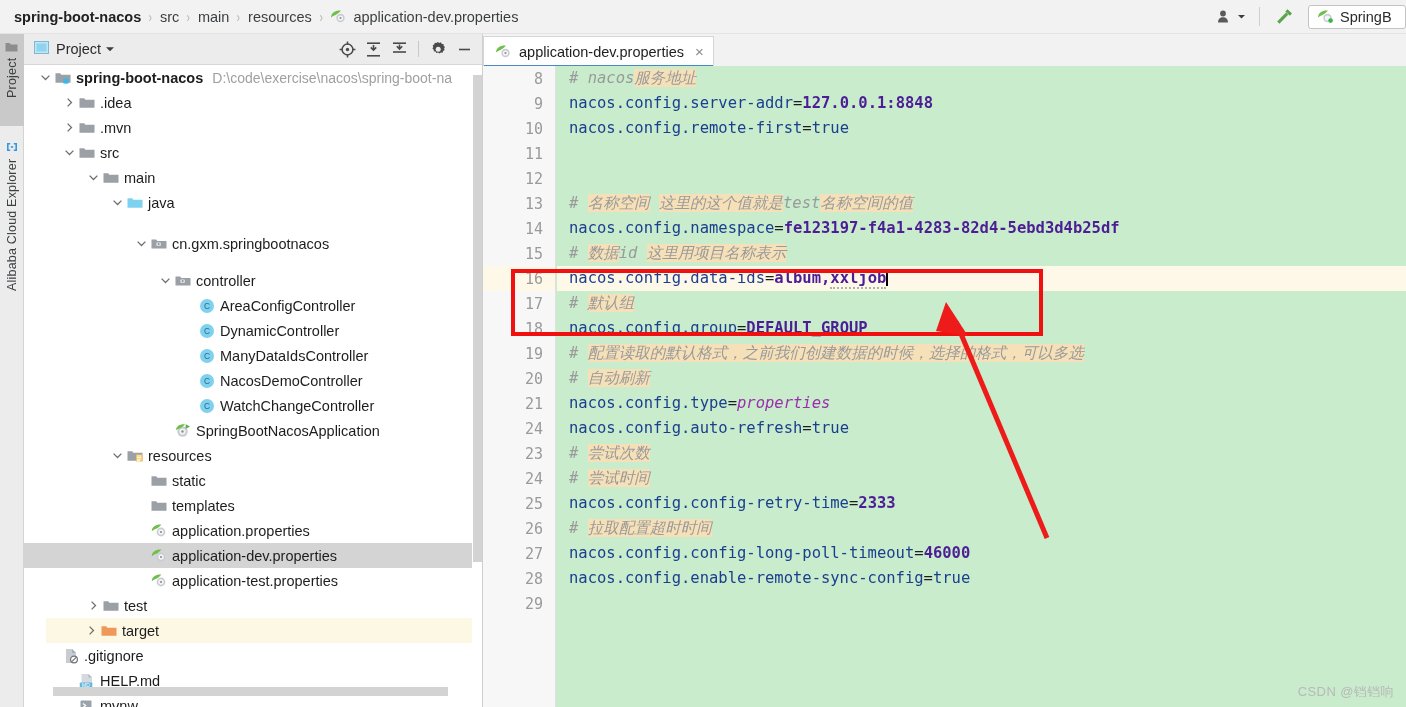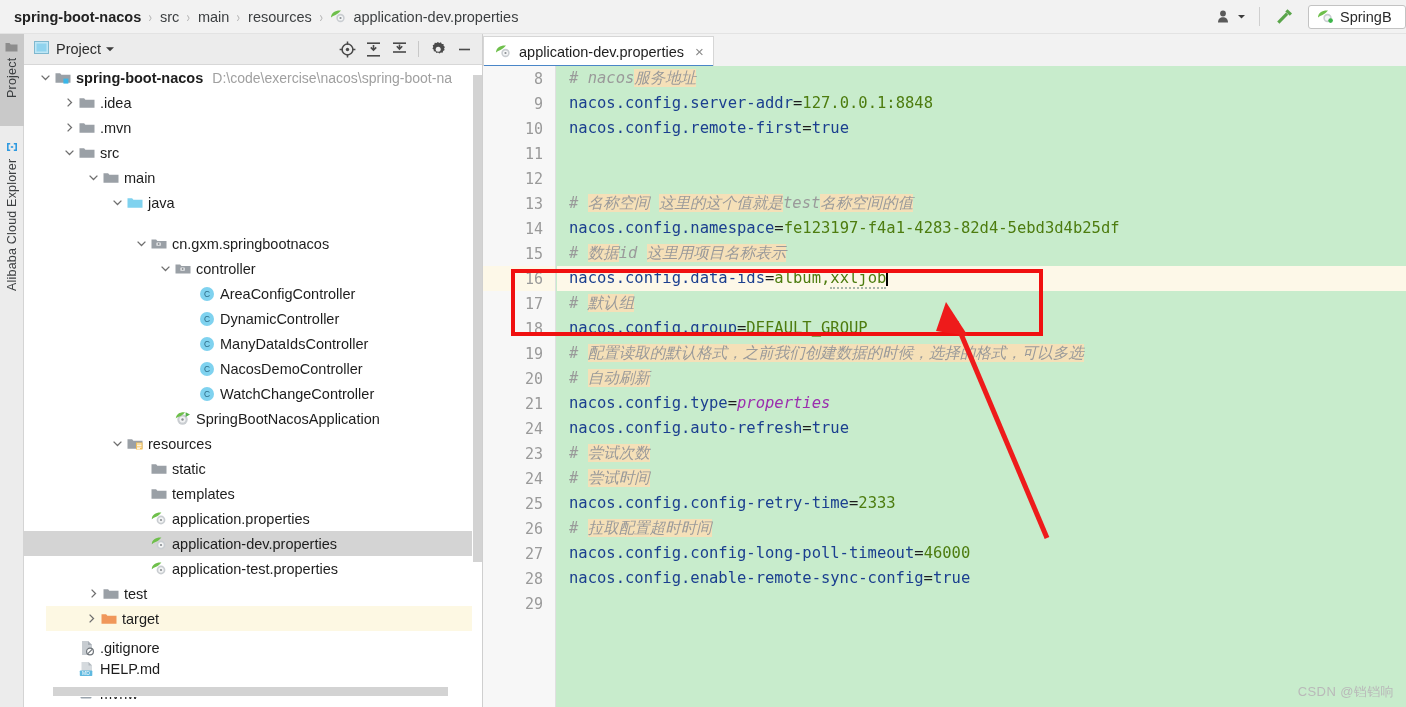--- a/index.html
+++ b/index.html
@@ -123,21 +123,21 @@
   .cline {
     height: 25px; line-height: 25px; white-space: pre;
     font-family: "DejaVu Sans Mono", monospace; font-size: 15.5px;
     padding-left: 12px; color: #1d1d1d;
   }
   .cline.cur { background: #fdf8e8; }
   .cmt { color: #9a9a9a; font-style: italic; }
   .cmt-hl { background: #f5e0b8; }
   .k { color: #1b3f8f; }
   .eq { color: #1d1d1d; }
-  .v { color: #4d7c0f; }
+  .v { color: #4c1d95; font-weight: bold; }
   .vprop { color: #9b2fae; font-style: italic; }
   .squig { border-bottom: 2px dotted #a8b6a8; }
   .caret {
     display: inline-block; width: 2px; height: 17px; background: #000;
     vertical-align: -3px; margin-left: 0px;
   }
 
   
   .ann-rect {
     position: absolute; border: 4px solid #f01010; pointer-events: none;
@@ -358,21 +358,21 @@
               <path d="M1.6 3.6 L5.5 7.5 L9.4 3.6" stroke="#6f6f6f" stroke-width="1.3" fill="none"></path>
             </svg>
           </span>
           <svg width="16" height="16" viewBox="0 0 16 16" class="tico">
             <path d="M0.5 3.6 h4.6 l1.3 1.4 h9.1 v7.6 h-15 z" fill="#9aa0a6"></path>
             <rect x="5.4" y="6.4" width="4.4" height="3.4" rx="0.6" fill="#e9eaec"></rect>
             <circle cx="7.6" cy="8.1" r="1" fill="#8b9094"></circle>
           </svg>
           <span class="tlabel">cn.gxm.springbootnacos</span>
         </div>
-        <div class="trow" style="padding-left: 134px;">
+        <div class="trow" style="padding-left: 134px; margin-top: 12px;">
           <span class="twist">
             <svg width="11" height="11" viewBox="0 0 11 11">
               <path d="M1.6 3.6 L5.5 7.5 L9.4 3.6" stroke="#6f6f6f" stroke-width="1.3" fill="none"></path>
             </svg>
           </span>
           <svg width="16" height="16" viewBox="0 0 16 16" class="tico">
             <path d="M0.5 3.6 h4.6 l1.3 1.4 h9.1 v7.6 h-15 z" fill="#9aa0a6"></path>
             <rect x="5.4" y="6.4" width="4.4" height="3.4" rx="0.6" fill="#e9eaec"></rect>
             <circle cx="7.6" cy="8.1" r="1" fill="#8b9094"></circle>
           </svg>
@@ -501,21 +501,21 @@
           <span class="twist">
             <svg width="11" height="11" viewBox="0 0 11 11">
               <path d="M3.6 1.6 L7.5 5.5 L3.6 9.4" stroke="#6f6f6f" stroke-width="1.3" fill="none"></path>
             </svg>
           </span>
           <svg width="16" height="16" viewBox="0 0 16 16" class="tico">
             <path d="M0.5 3.2 h4.6 l1.3 1.5 h9.1 v8.1 h-15 z" fill="#f0975a"></path>
           </svg>
           <span class="tlabel">target</span>
         </div>
-        <div class="trow" style="padding-left: 38px; align-items: flex-end;">
+        <div class="trow" style="padding-left: 22px;">
           <span class="twist"></span>
           <svg width="16" height="16" viewBox="0 0 16 16" class="tico">
             <path d="M3 1 h6 l4 4 v10 h-10 z" fill="#c7ccd1"></path>
             <path d="M9 1 v4 h4 z" fill="#a7aeb5"></path>
             <circle cx="11" cy="11.5" r="3.4" fill="#ffffff" stroke="#6d7379" stroke-width="1.2"></circle>
             <path d="M8.8 13.7 L13.2 9.3" stroke="#6d7379" stroke-width="1.2"></path>
           </svg>
           <span class="tlabel">.gitignore</span>
         </div>
         <div class="trow" style="padding-left: 38px;">

